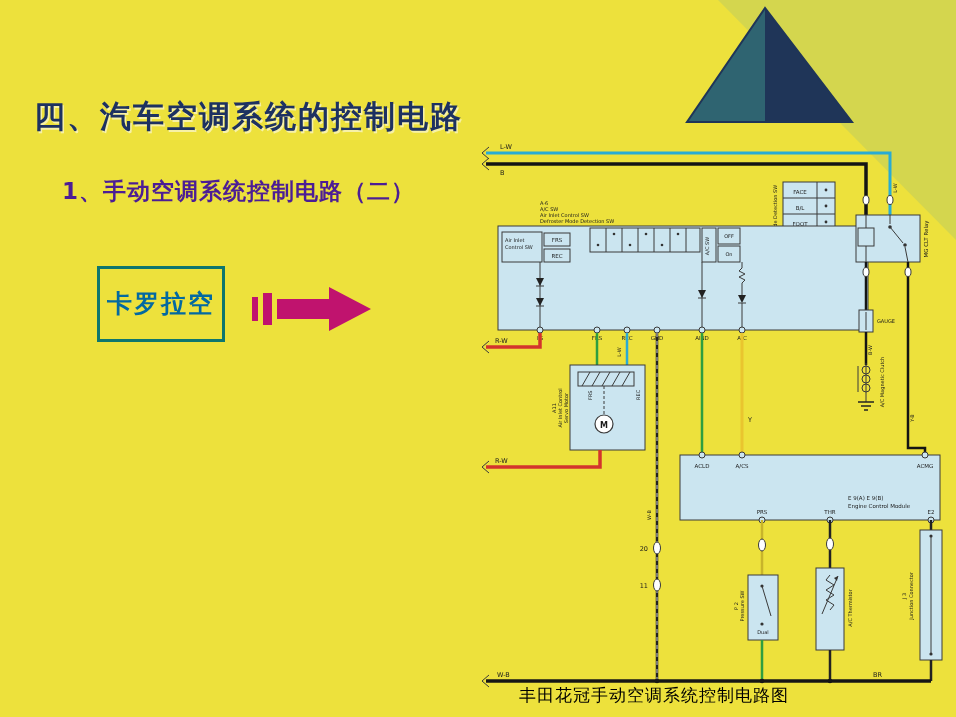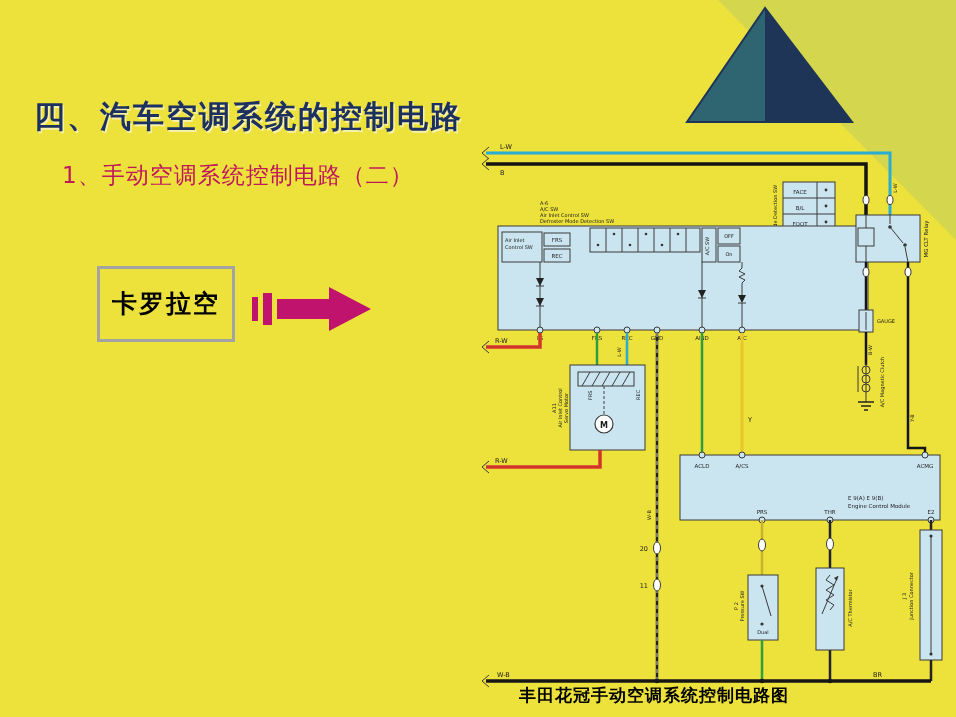--- a/index.html
+++ b/index.html
@@ -7,32 +7,32 @@
     width:956px;height:717px;position:relative;overflow:hidden;
     background:#EDE13C;
     font-family:"DejaVu Sans",sans-serif;
   }
   .abs{position:absolute;}
   .title{
     left:34px;top:96px;font-size:31px;font-weight:bold;color:#1D3161;
     letter-spacing:2px;text-shadow:1.5px 1.5px 0 rgba(255,255,255,0.55);
   }
   .subtitle{
-    left:62px;top:160px;font-size:23px;font-weight:normal;color:#be185d;
+    left:62px;top:176px;font-size:23px;font-weight:bold;color:#4c1d95;
     letter-spacing:1px;
   }
   .callout{
-    left:97px;top:266px;width:138px;height:76px;
-    border:3px solid #a3a3a3;box-sizing:border-box;
+    left:97px;top:266px;width:128px;height:76px;
+    border:3px solid #0f766e;box-sizing:border-box;
     display:flex;flex-direction:column;align-items:center;justify-content:center;
-    font-size:25px;font-weight:bold;color:#000000;line-height:1.3;
+    font-size:25px;font-weight:bold;color:#0369a1;line-height:1.3;
     letter-spacing:2px;
   }
   .caption{
-    left:519px;top:684px;font-size:17px;font-weight:bold;color:#000;
+    left:519px;top:684px;font-size:17px;font-weight:normal;color:#000;
     letter-spacing:1px;
   }
   svg{position:absolute;left:0;top:0;}
   svg text{fill:#1a1a1a;}
   .t5{font-size:5px;}
   .t55{font-size:5.5px;}
   .t6{font-size:6.5px;}
   .bluebox{fill:#CBE5F0;stroke:#3a3a3a;stroke-width:1;}
   .thin{stroke:#3a3a3a;stroke-width:1;fill:none;}
   .conn{fill:#ffffff;stroke:#3a3a3a;stroke-width:1;}

